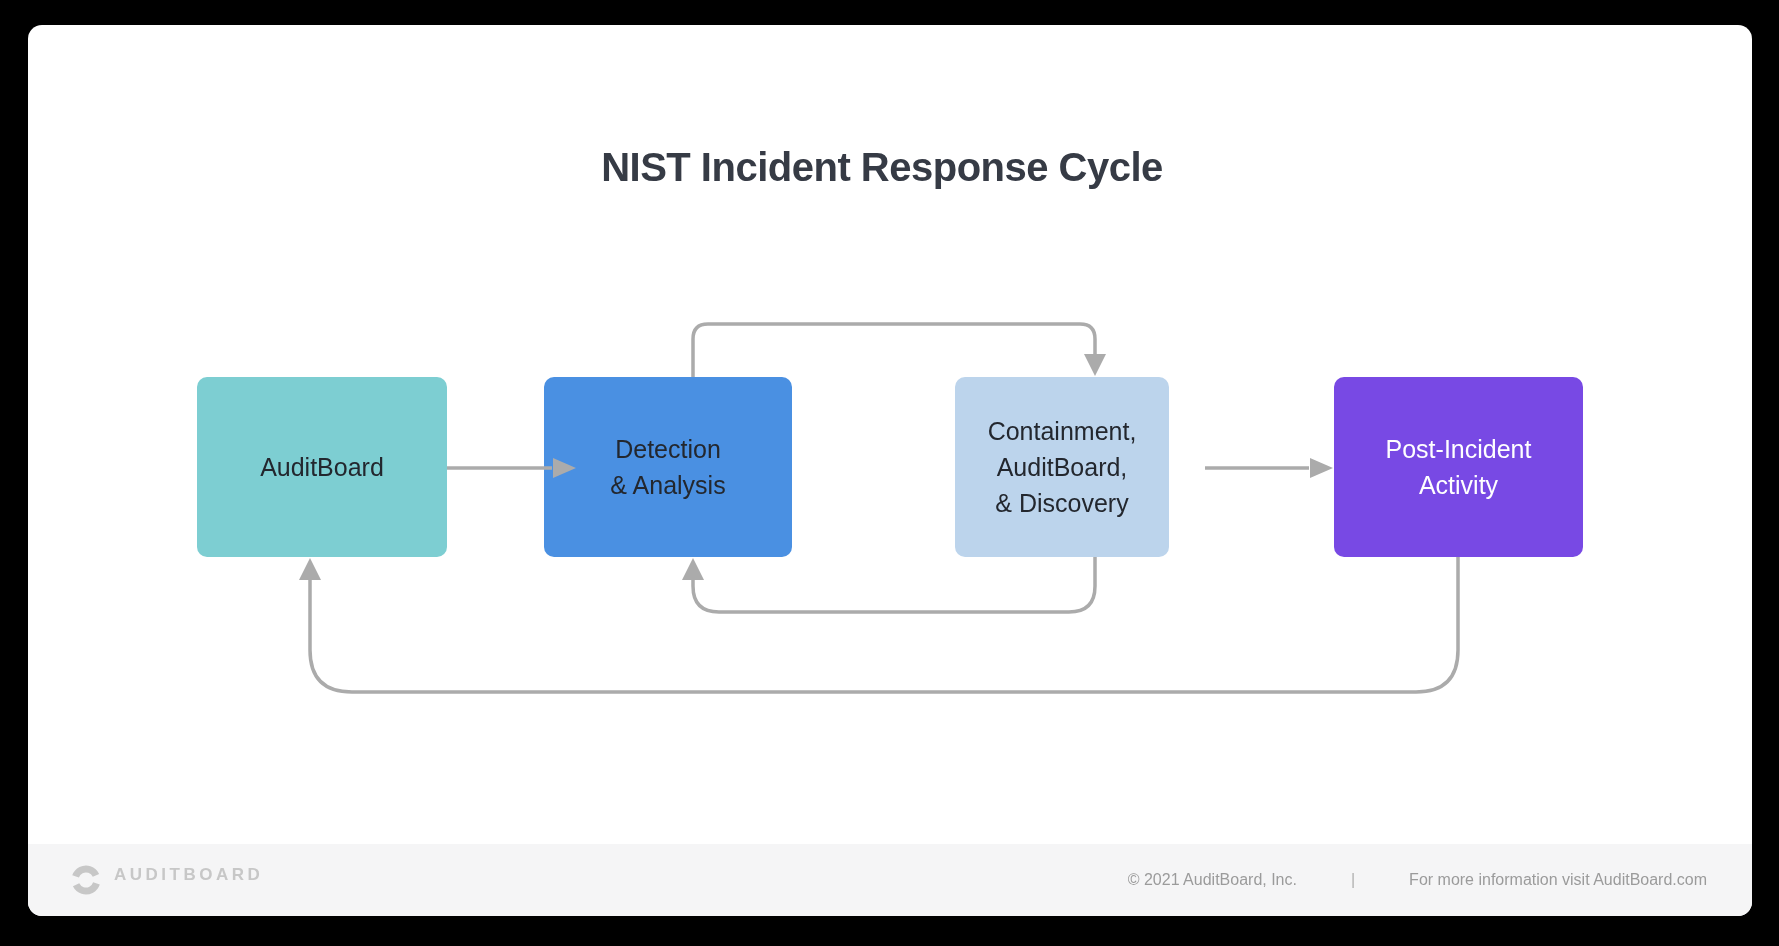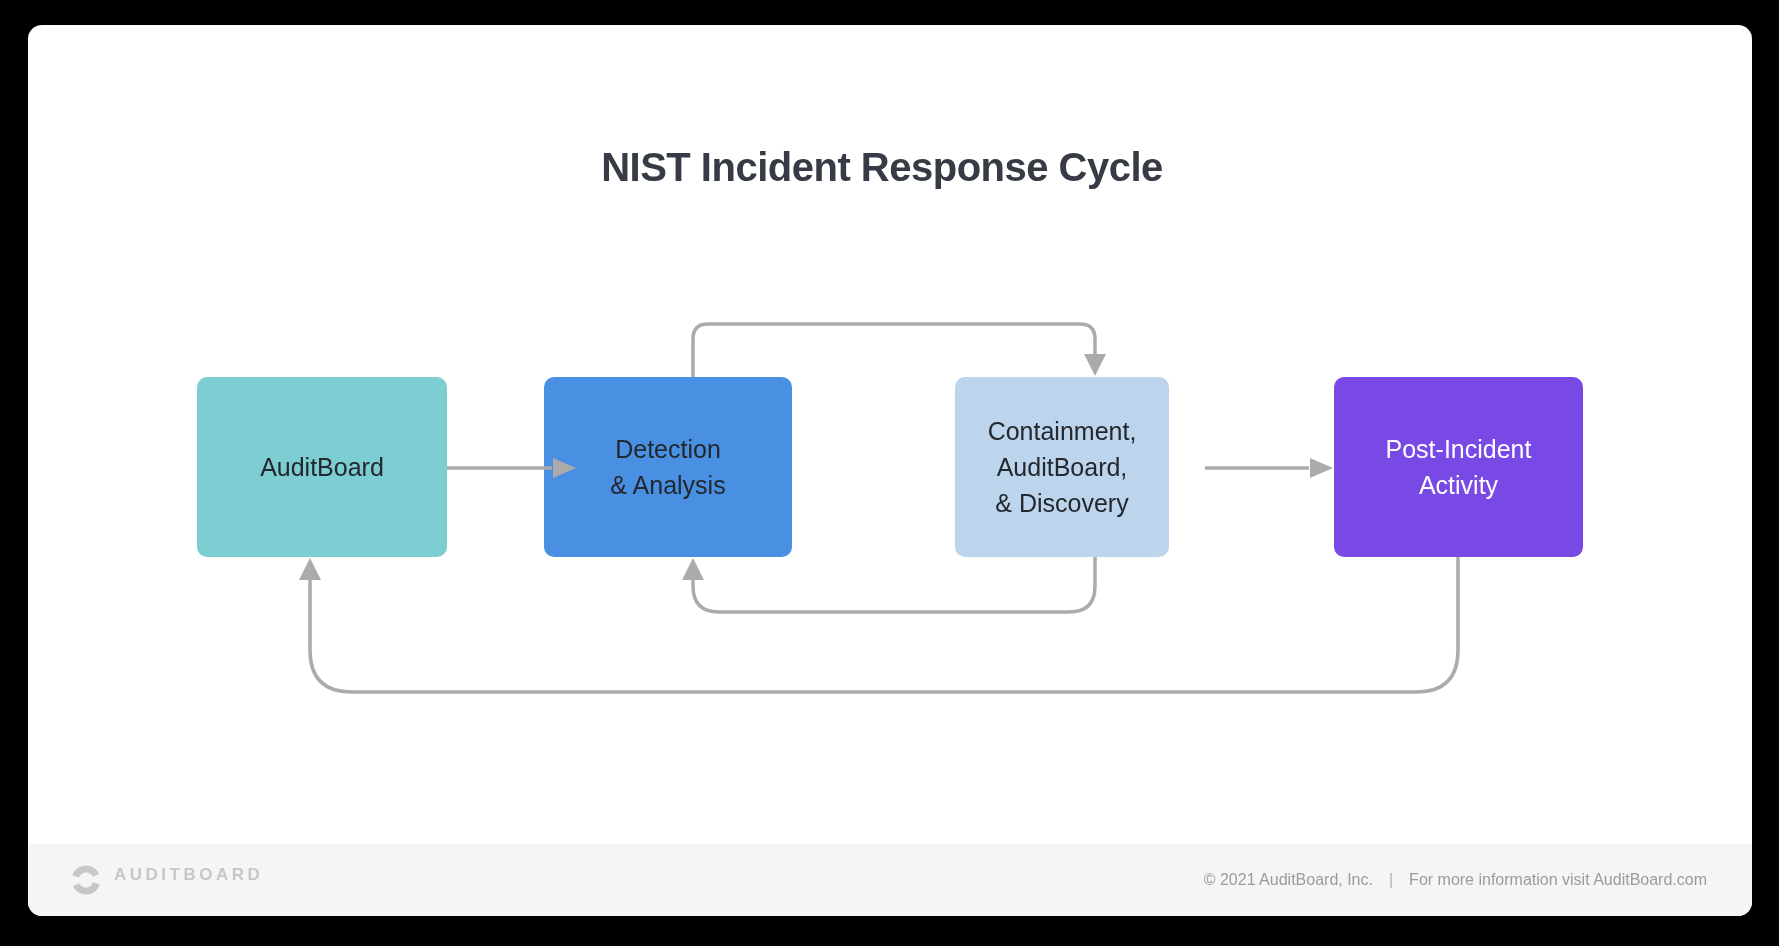--- a/index.html
+++ b/index.html
@@ -68,20 +68,21 @@
     font-size: 17px;
     font-weight: 700;
     letter-spacing: 3.5px;
     color: #c7c7c7;
   }
   .footer-text {
     font-size: 16px;
     color: #9b9b9b;
     display: flex;
     align-items: center;
+    gap: 38px;
   }
   .footer-sep { margin: 0 16px; color: #b0b0b0; }
 </style>
 </head>
 <body>
 
 <div class="card">
 
   <h1 class="title">NIST Incident Response Cycle</h1>
 

